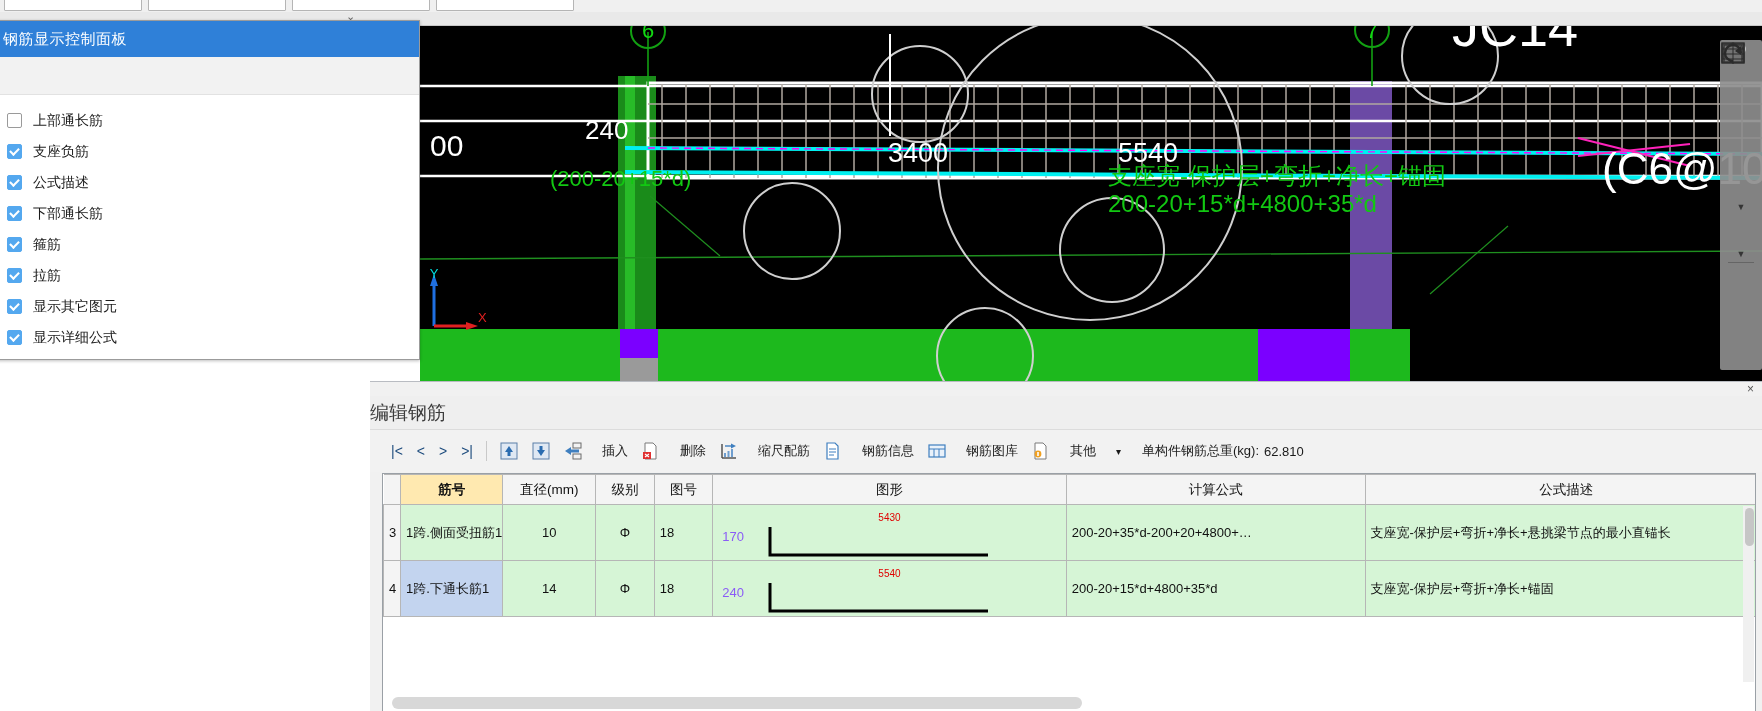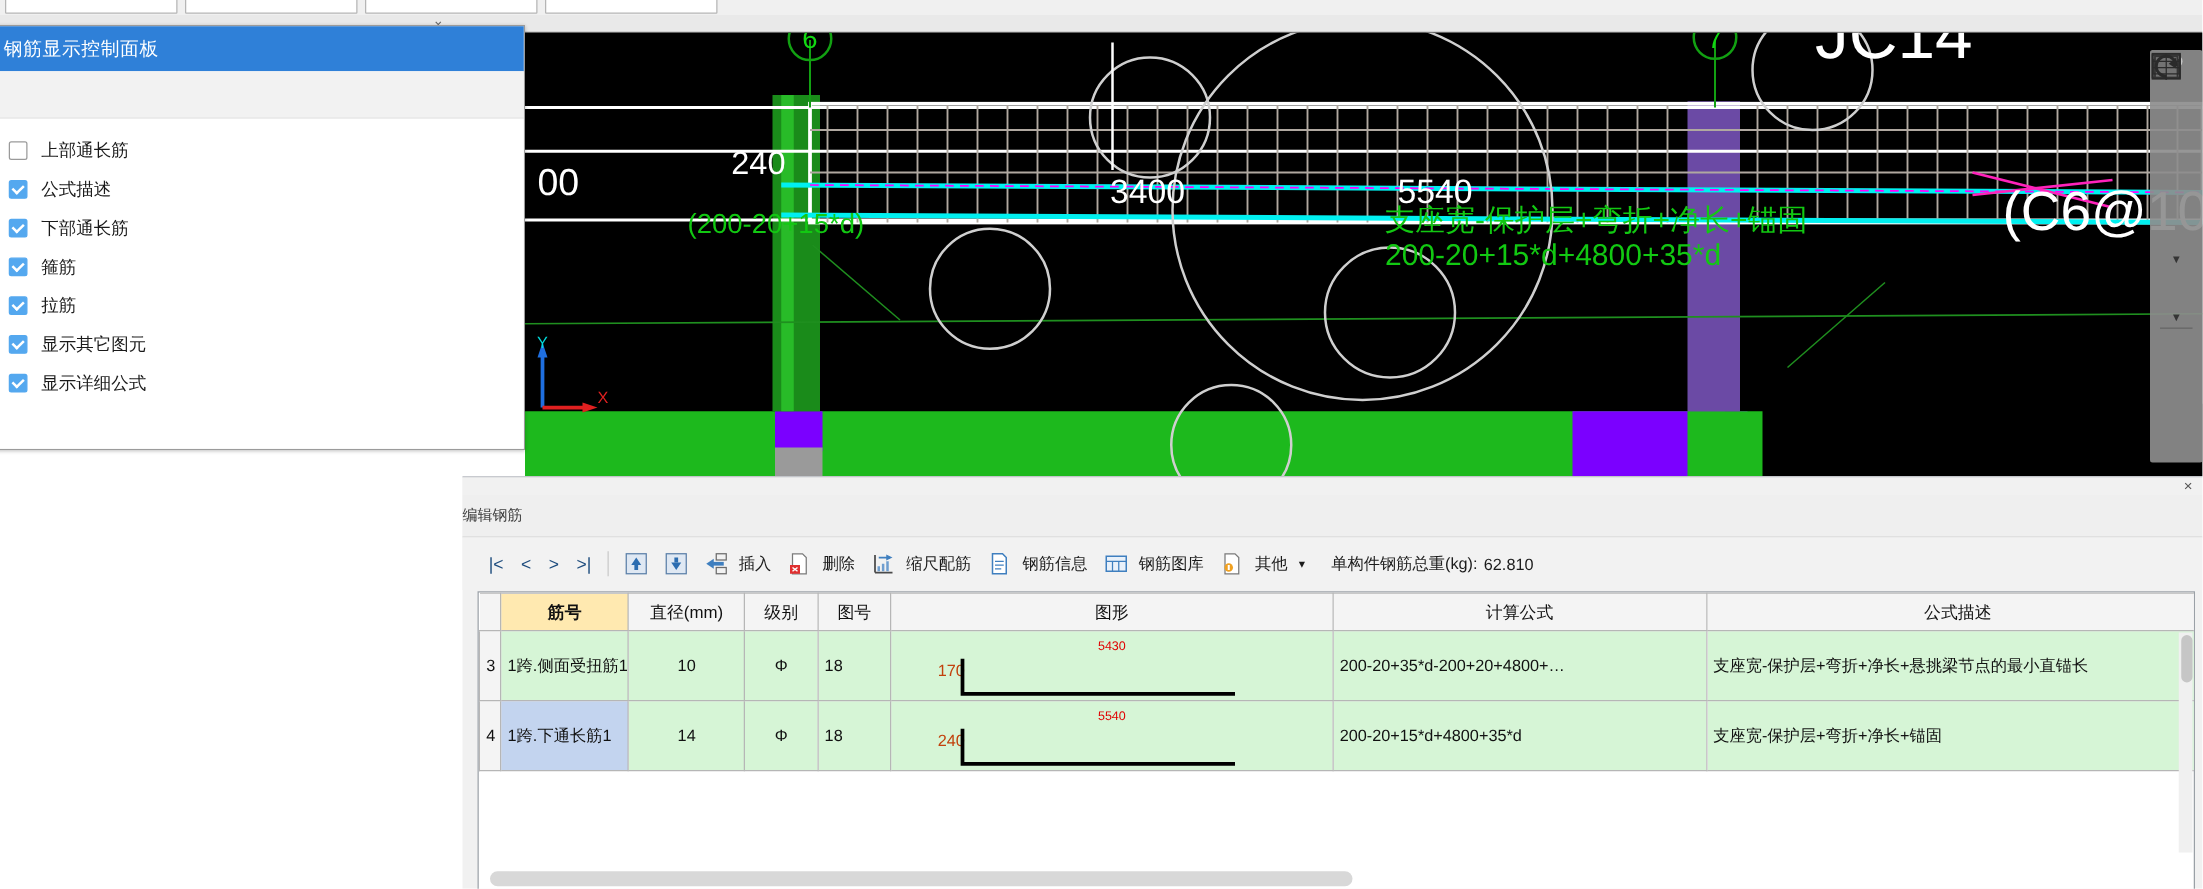--- a/index.html
+++ b/index.html
@@ -69,30 +69,30 @@
 
   
   .dock {
     position:absolute; left:370px; top:381px; width:1392px; height:330px;
     background:#f1f1f1; border-top:1px solid #b9bcc2;
   }
   .dock-closebar { height:14px; position:relative; background:#f1f1f1; }
   .dock-close { position:absolute; right:8px; top:0px; font-size:12px; color:#555; cursor:default; }
   .dock-title {
     height:34px; display:flex; align-items:center; 
-    font-size:12px; color:#3b3b3b; background:#efefef;
+    font-size:19px; color:#3b3b3b; background:#efefef;
     border-bottom:1px solid #dcdcdc;
   }
   .toolbar {
     height:42px; display:flex; align-items:center; gap:0px; padding-left:14px;
     background:#f2f2f2; font-size:13px; color:#222;
   }
   .tb-nav { font-size:14px; color:#1c4b7d; padding:0 7px; letter-spacing:0px; }
   .tb-divider { width:1px; height:20px; background:#c9c9c9; margin:0 6px; }
-  .tb-btn { display:flex; align-items:center; gap:9px; padding:2px 7px; white-space:nowrap; }
+  .tb-btn { display:flex; align-items:center; gap:20px; padding:2px 7px; white-space:nowrap; }
   .tb-label { font-size:13px; color:#1b1b1b; }
   .tb-total { margin-left:14px; font-size:13px; color:#1b1b1b; white-space:nowrap; }
 
   
   .tablewrap { position:absolute; left:12px; top:91px; width:1374px; height:260px; background:#fff; border:1px solid #9aa0a6; overflow:hidden;}
   table.grid { border-collapse:collapse; table-layout:fixed; width:1385px; }
   table.grid th, table.grid td {
     border:1px solid #b6b6b6; font-weight:normal; font-size:13px;
     color:#111; padding:0 5px; overflow:hidden; white-space:nowrap;
   }
@@ -104,21 +104,21 @@
   .c-dia  { width:76px;  text-align:center; padding-left:8px;}
   .c-lvl  { width:48px;  text-align:center; }
   .c-tu   { width:48px;  text-align:left; padding-left:8px;}
   .c-shape{ width:290px; }
   .c-formula { width:245px; padding-left:8px;}
   .c-desc { width:330px; padding-left:8px;}
   tbody tr { height:56px; }
   td.cell-green { background:#d6f5d6; }
   td.cell-sel   { background:#c3d4ef;margin-top:12px; }
   .shapebox { position:relative; height:48px; }
-  .shape-dim-left { position:absolute; left:4px; top:20px; font-size:13px; color:#c2410c;margin-left:28px; }
+  .shape-dim-left { position:absolute; left:4px; top:20px; font-size:13px; color:#8b5cf6; }
   .shape-len { position:absolute; left:0; right:0; top:3px; text-align:center; color:#e00000; font-size:10px; }
   .shape-svg { position:absolute; left:48px; top:14px; }
   .hscroll {
     position:absolute; left:22px; bottom:2px; width:690px; height:12px;
     background:#d8d8d8; border-radius:6px;
   }
   .vscroll {
     position:absolute; right:1px; top:32px; width:11px; height:176px; background:#f0f0f0;
   }
   .vthumb { position:absolute; right:1px; top:34px; width:9px; height:38px; background:#c6c6c6; border-radius:5px;}
@@ -319,20 +319,24 @@
 
   <div class="panel">
     <div class="panel-title">
       <span>钢筋显示控制面板</span>
     </div>
     <div class="panel-subbar"></div>
     <div class="panel-body">
       <div class="chkrow">
         <span class="chkbox off"></span>
         <span class="chklabel">上部通长筋</span>
+      </div>
+      <div class="chkrow">
+        <span class="chkbox on"></span>
+        <span class="chklabel">支座负筋</span>
       </div>
       <div class="chkrow">
         <span class="chkbox on"></span>
         <span class="chklabel">公式描述</span>
       </div>
       <div class="chkrow">
         <span class="chkbox on"></span>
         <span class="chklabel">下部通长筋</span>
       </div>
       <div class="chkrow">

